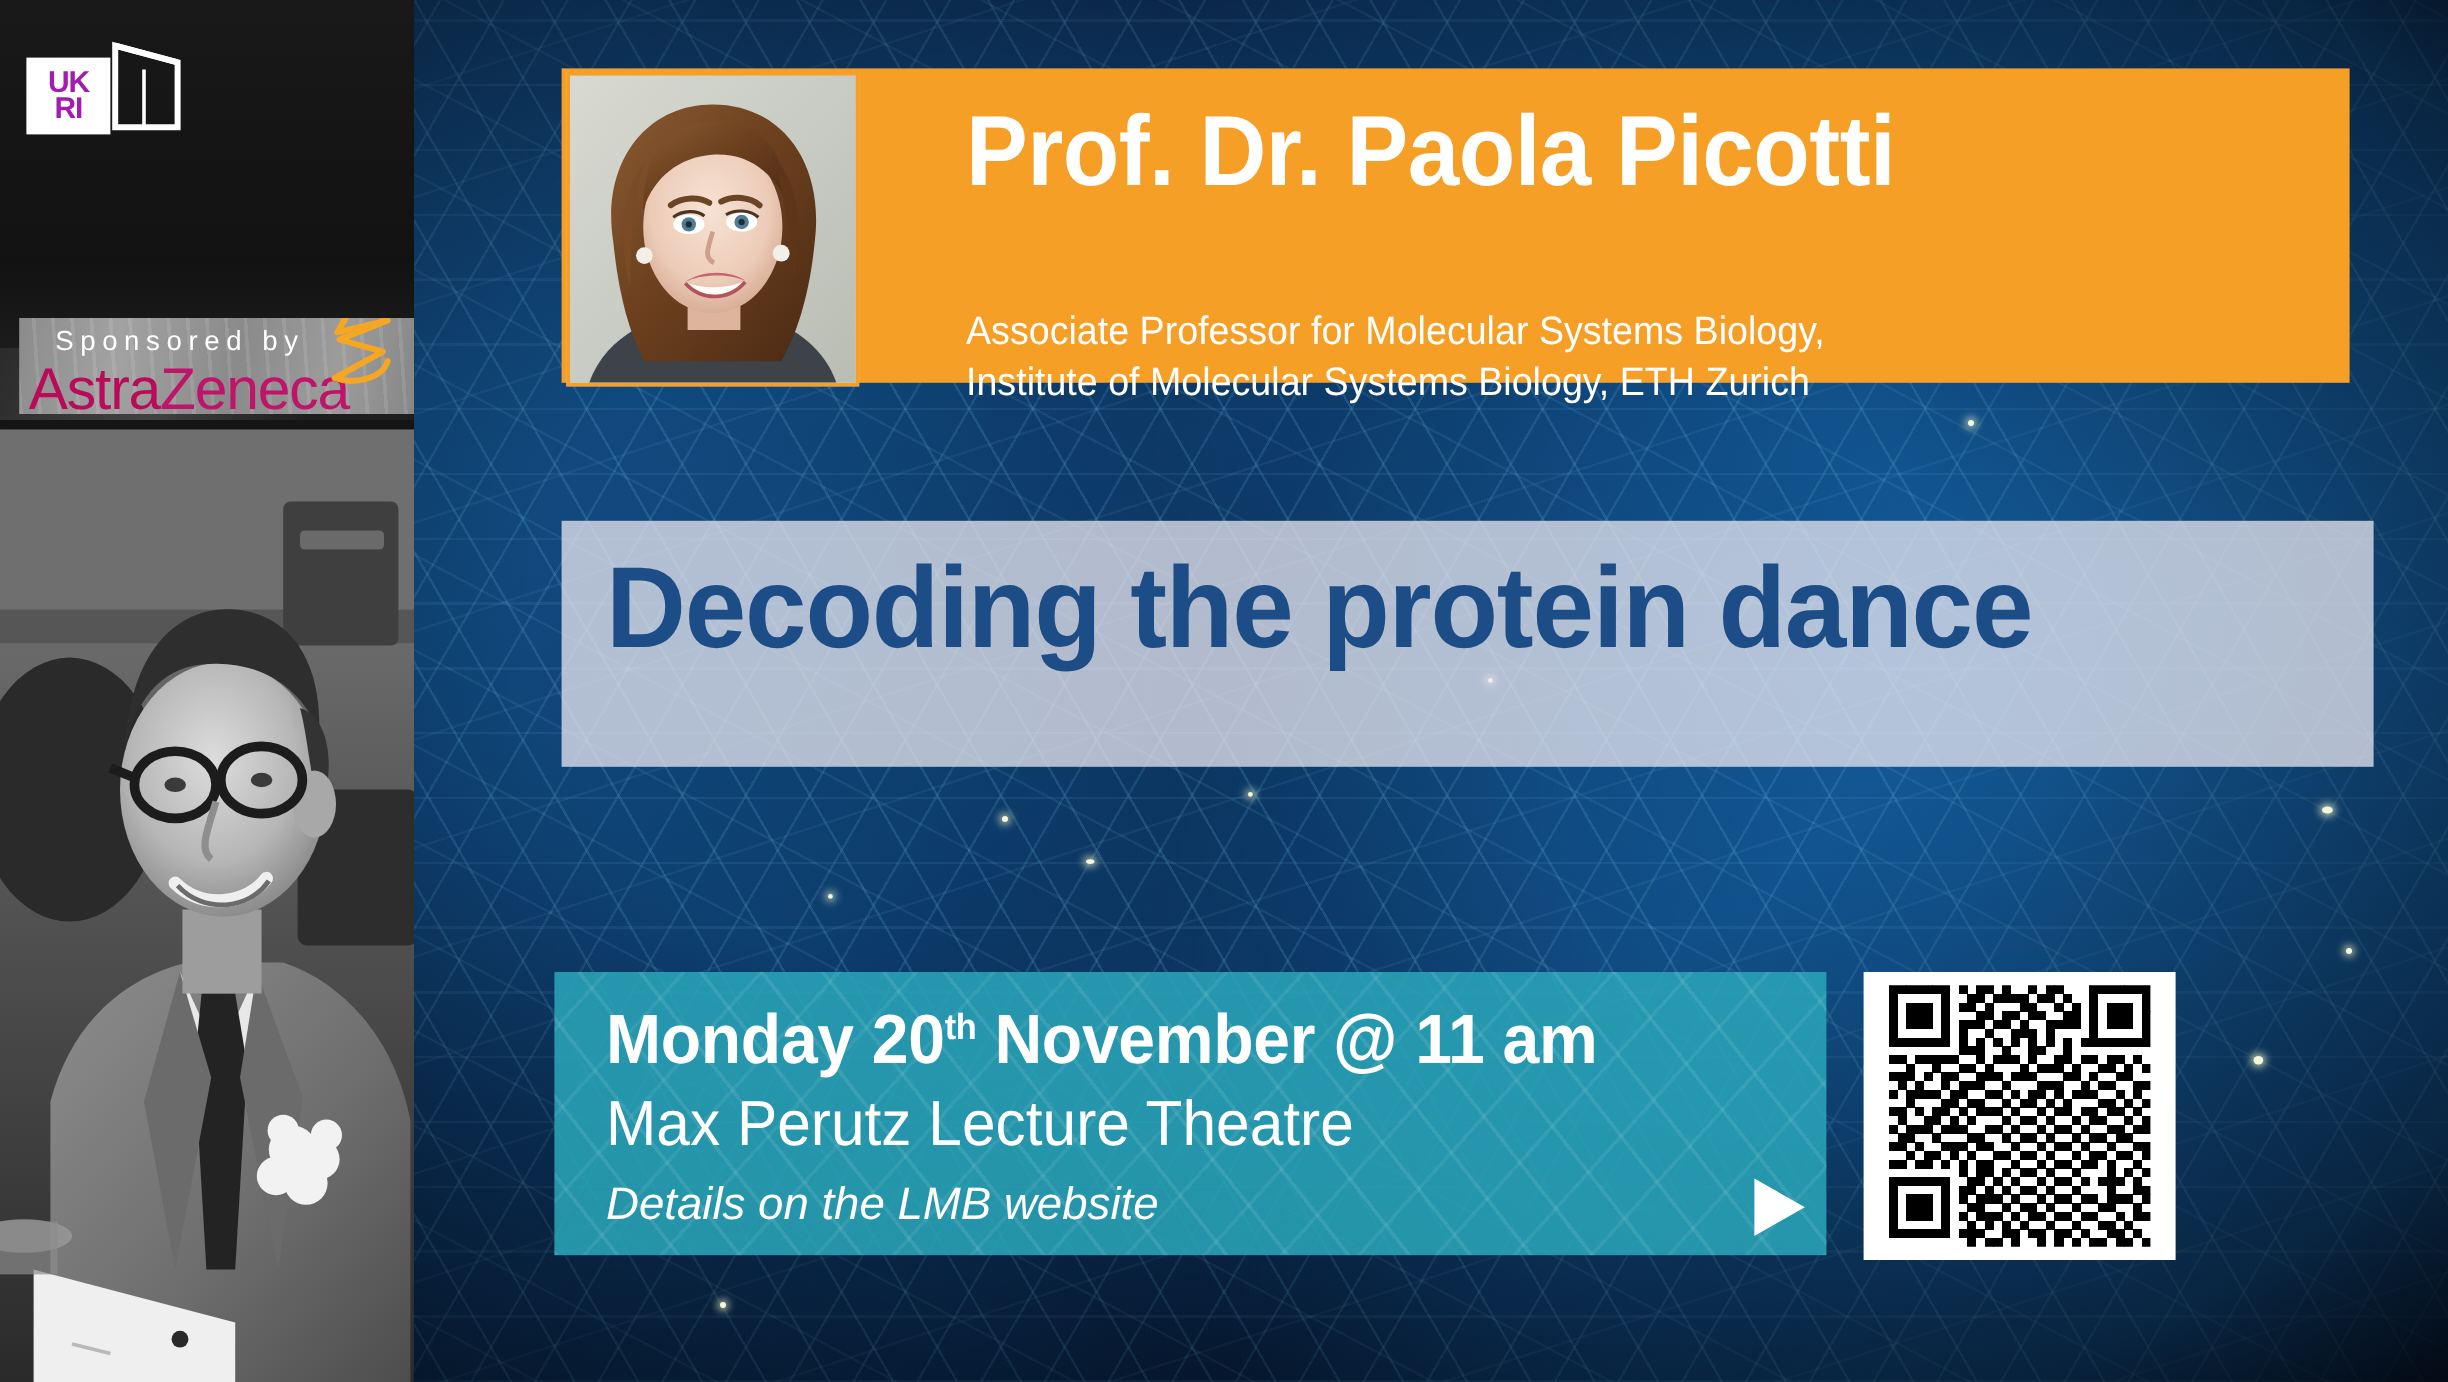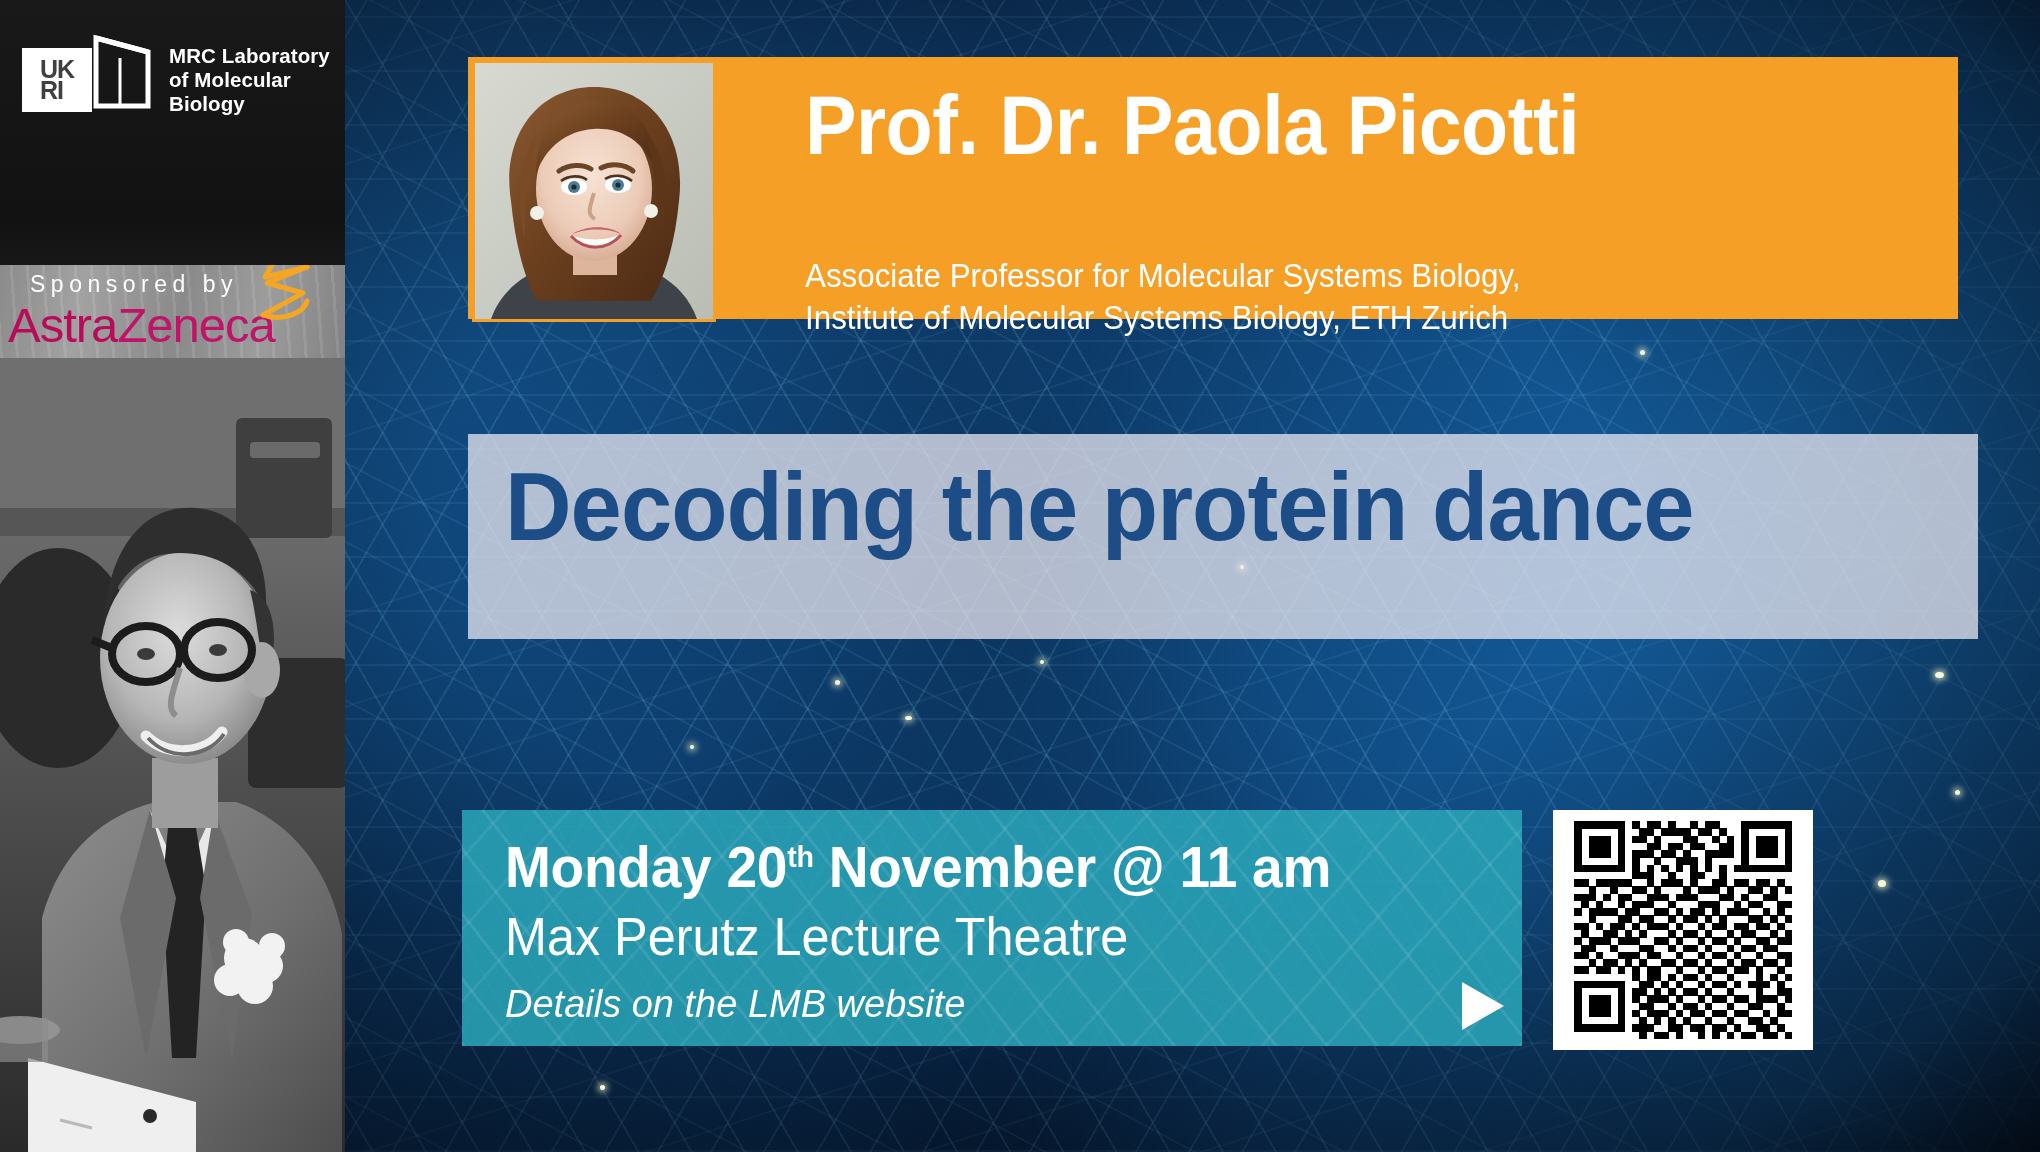--- a/index.html
+++ b/index.html
@@ -37,30 +37,30 @@
   .sidebar{position:absolute;left:0;top:0;width:345px;height:1152px;background:#151515;overflow:hidden;}
   .sb-top{position:absolute;left:0;top:0;width:345px;height:350px;
      background:linear-gradient(180deg,#191919 0%,#121212 62%,#232323 100%);}
   .sb-top:after{content:"";position:absolute;left:0;bottom:0;width:100%;height:60px;
      background:linear-gradient(110deg,#2f2f2f,#4a4a4a 40%,#1d1d1d 75%);opacity:.8;}
 
   .logo-row{position:absolute;left:22px;top:32px;display:flex;align-items:flex-start;gap:14px;}
   .ukri{width:133px;height:80px;position:relative;}
   .ukri .blk{position:absolute;left:0;top:16px;width:70px;height:64px;background:#fff;}
   .ukri .blk span{position:absolute;left:50%;top:50%;transform:translate(-50%,-50%);
-     font-weight:900;font-size:25px;line-height:.84;color:#404040;letter-spacing:-1px;
+     font-weight:900;font-size:25px;line-height:.84;color:#a21caf;letter-spacing:-1px;text-align:center;
      font-family:"Liberation Sans",sans-serif;}
   .ukri .shape{position:absolute;left:68px;top:0;width:65px;height:80px;}
   .ukri .shape svg{display:block;}
   .mrc-txt{color:#fff;font-weight:bold;font-size:20.5px;line-height:1.18;letter-spacing:.1px;padding-top:12px;}
 
   .mpl{position:absolute;left:28px;top:148px;color:#fff;font-size:45px;line-height:1.12;
      font-weight:300;letter-spacing:.6px;}
 
-  .sponsor{position:absolute;left:0;top:265px;width:345px;height:93px;overflow:hidden;
+  .sponsor{position:absolute;left:16px;top:265px;width:345px;height:80px;overflow:hidden;
      background:linear-gradient(100deg,#8b8b8b 0%,#a2a2a2 22%,#8a8a8a 48%,#9c9c9c 70%,#787878 100%);padding-left:31px;}
   .sponsor:before{content:"";position:absolute;inset:0;
      background:repeating-linear-gradient(86deg, rgba(255,255,255,.10) 0 3px, transparent 3px 16px);}
   .spon-by{position:absolute;left:30px;top:6px;color:#fff;font-size:23px;letter-spacing:5.5px;font-weight:400;}
   .az{position:absolute;left:8px;top:36px;display:flex;align-items:center;}
   .az-word{font-size:49px;font-weight:400;letter-spacing:-1px;color:#ba0b5a;line-height:1;}
   .az-word i{font-style:normal;color:#c0136a;}
   .az-mark{position:absolute;left:245px;top:-34px;width:80px;height:92px;}
 
   .perutz{position:absolute;left:0;top:358px;width:345px;height:794px;overflow:hidden;
@@ -132,25 +132,20 @@
         <div class="blk">
           <span>UK<br>RI</span>
         </div>
         <div class="shape">
           <svg width="65" height="80" viewBox="0 0 65 80">
             <path d="M6 6 L58 20 L58 74 L6 74 Z" fill="none" stroke="#ffffff" stroke-width="5"></path>
             <path d="M6 6 L58 20" stroke="#ffffff" stroke-width="5" fill="none"></path>
             <path d="M30 26 L30 74" stroke="#ffffff" stroke-width="3" fill="none"></path>
           </svg>
         </div>
-      </div>
-      <div class="mrc-txt">
-        <div>MRC Laboratory</div>
-        <div>of Molecular</div>
-        <div>Biology</div>
       </div>
     </div>
 
 
     <div class="sponsor">
       <div class="spon-by">Sponsored by</div>
       <div class="az">
         <div class="az-word">Astra<i>Zeneca</i></div>
       </div>
       <div class="az-mark">

